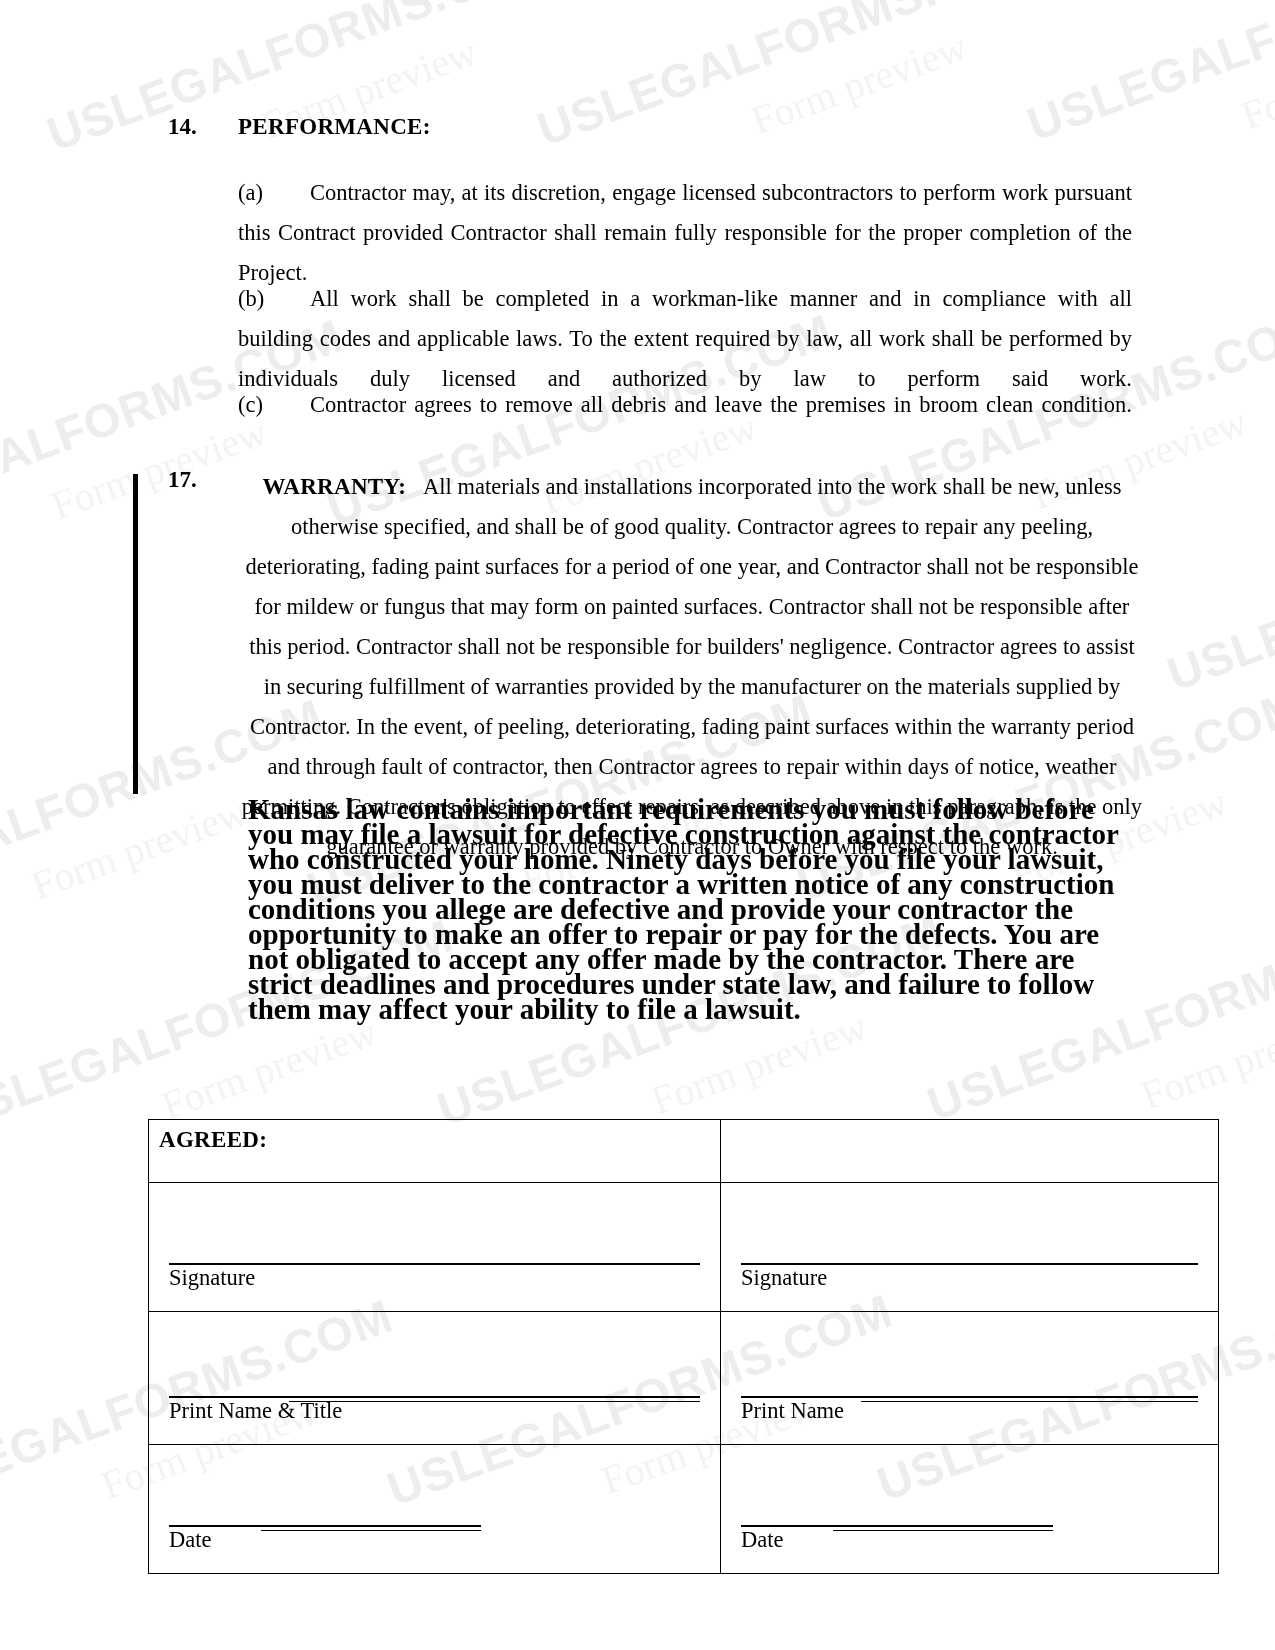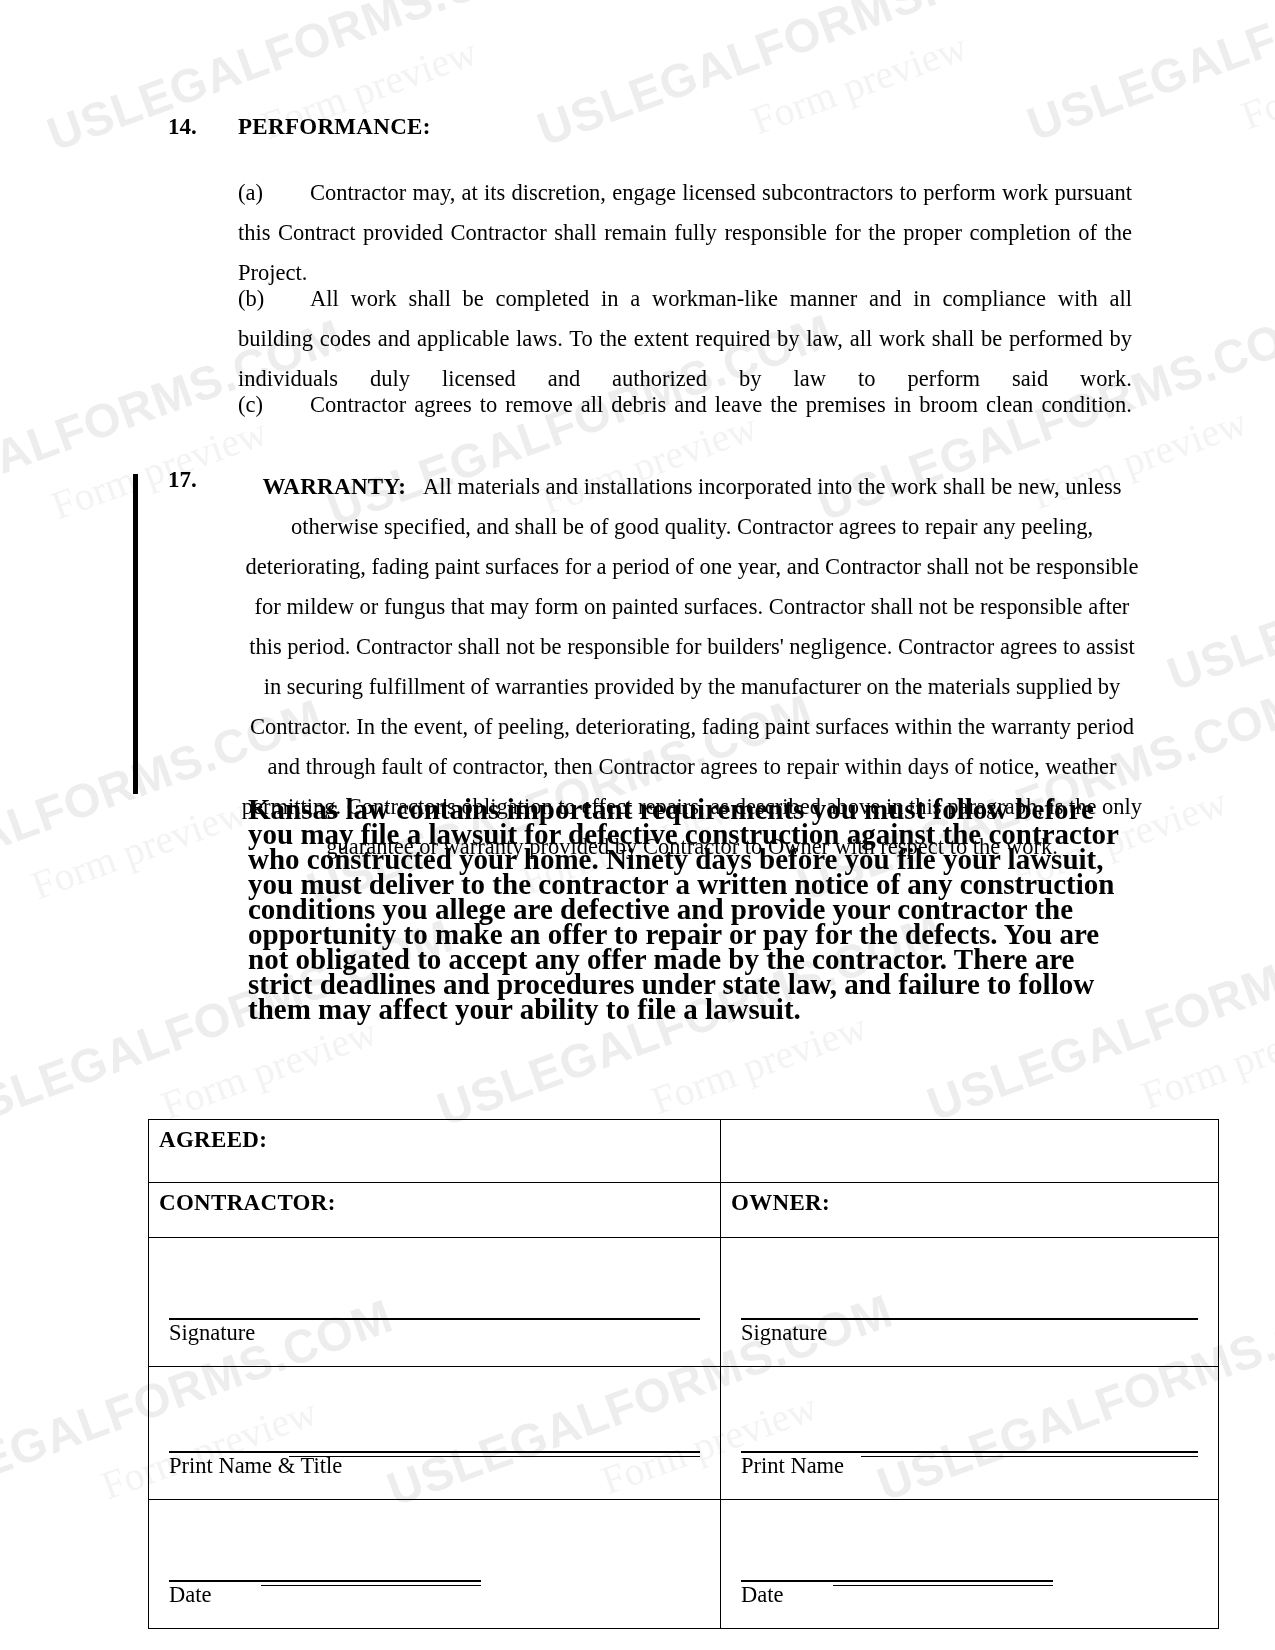--- a/index.html
+++ b/index.html
@@ -249,24 +249,20 @@
 
     <div class="bold-block" style="left:240px; top:797px; width:890px;">Kansas law contains important requirements you must follow before you may file a lawsuit for defective construction against the contractor who constructed your home. Ninety days before you file your lawsuit, you must deliver to the contractor a written notice of any construction conditions you allege are defective and provide your contractor the opportunity to make an offer to repair or pay for the defects. You are not obligated to accept any offer made by the contractor. There are strict deadlines and procedures under state law, and failure to follow them may affect your ability to file a lawsuit.</div>
 
     <table id="sig-table">
       <tbody>
           <tr class="row-agreed">
         <td class="col-left"><span class="cell-head">AGREED:</span></td>
         <td class="col-right"><span class="cell-head"></span></td>
       </tr>
 
-      <tr class="row-party">
-        <td class="col-left"><span class="cell-head">CONTRACTOR:</span></td>
-        <td class="col-right"><span class="cell-head">OWNER:</span></td>
-      </tr>
 
       <tr>
         <td class="col-left">
           <div class="sig-block">
             <div class="rule-wrap rule-single">
                   <div class="rule-a"></div>
                 </div>
             <div class="rule-label">Signature</div>
           </div>
         </td>

